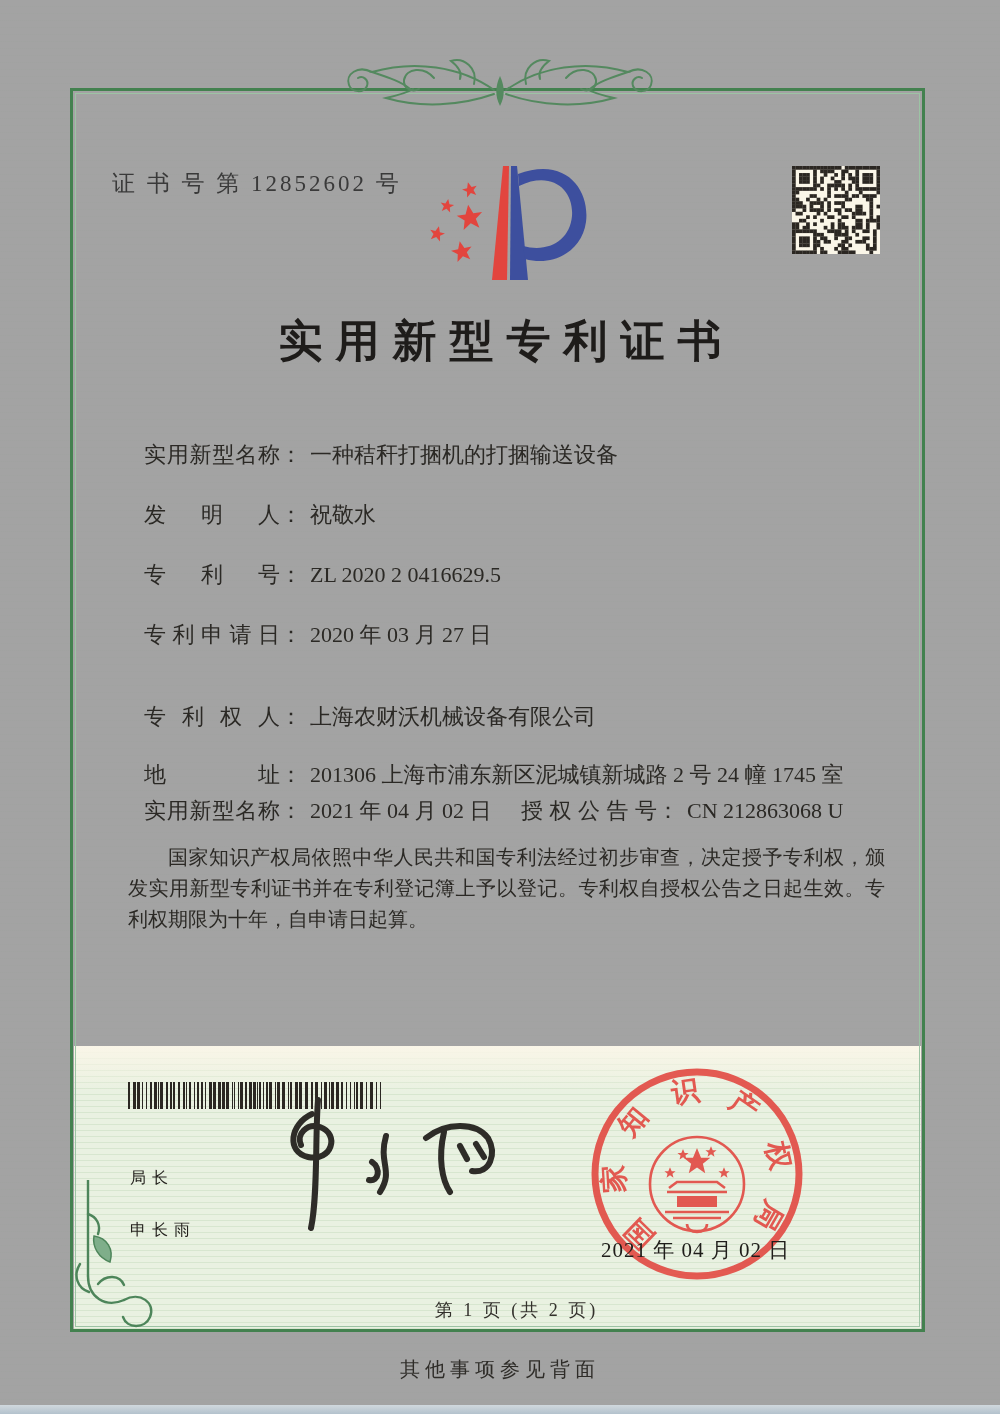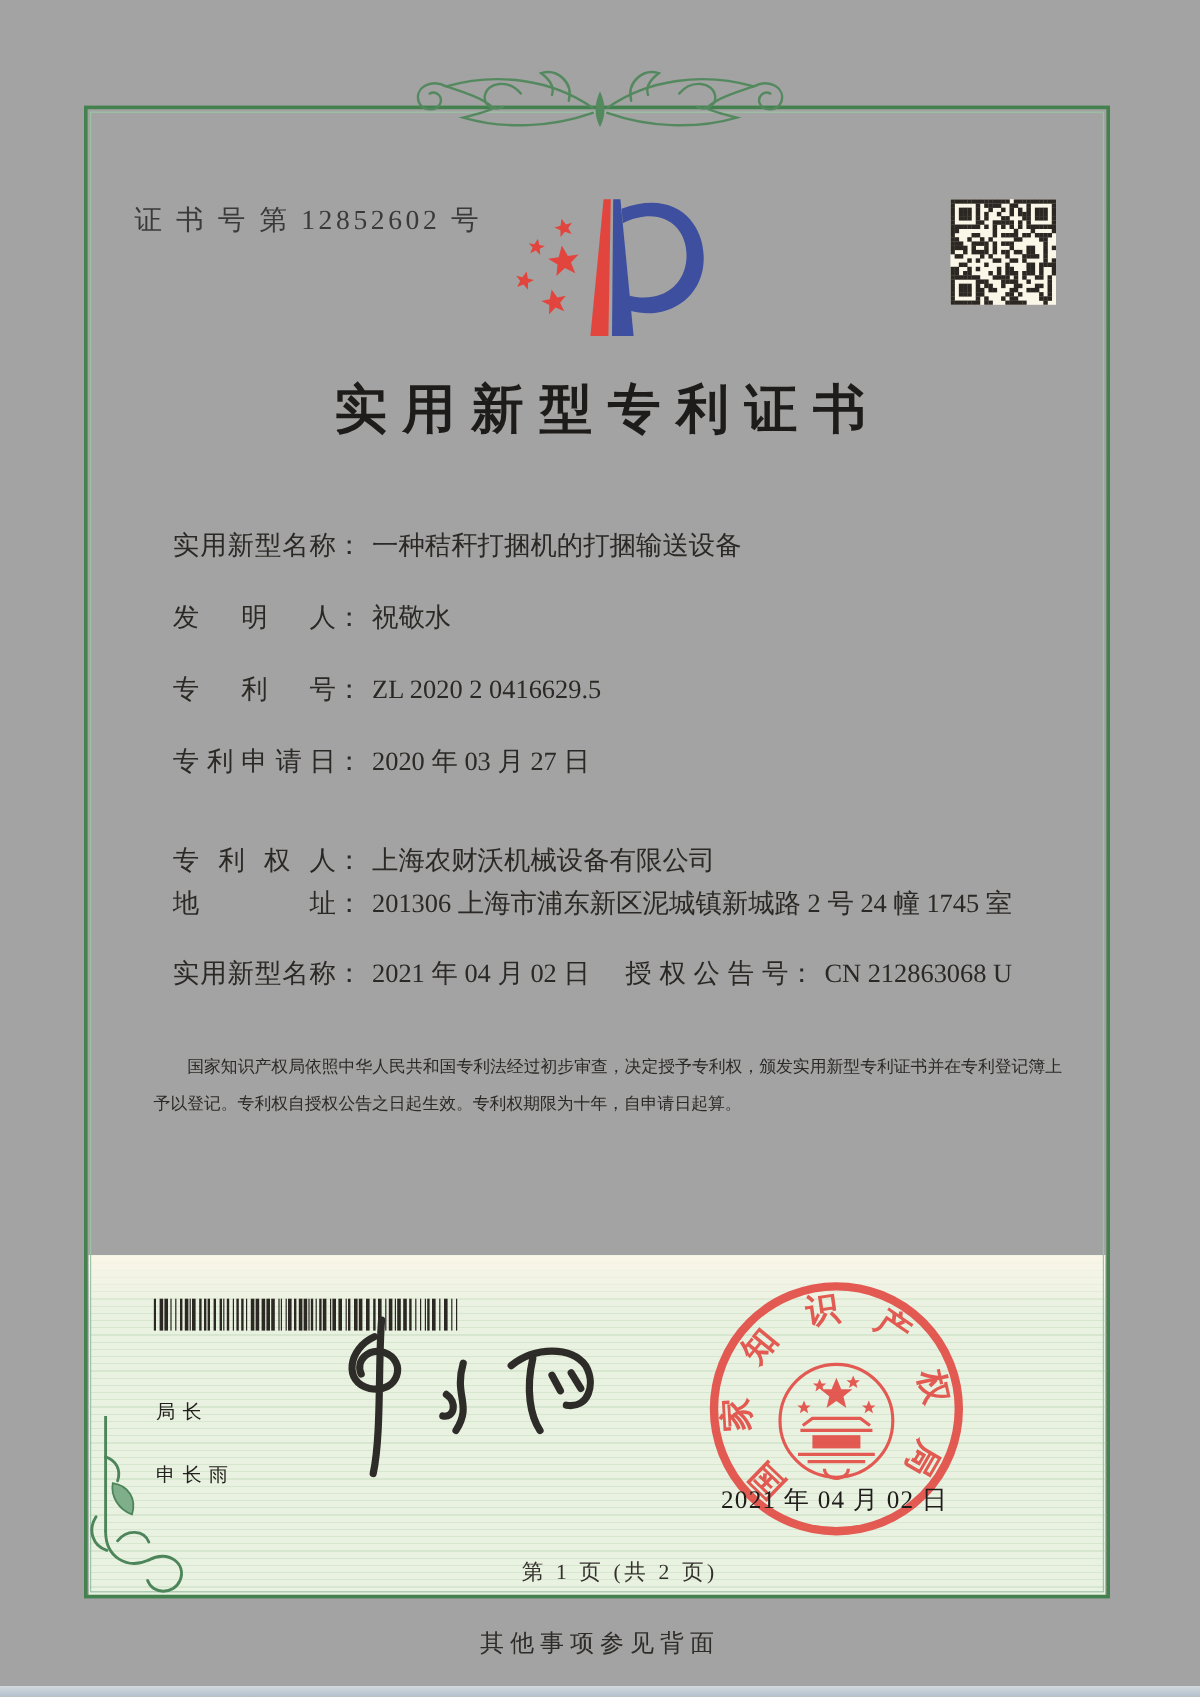--- a/index.html
+++ b/index.html
@@ -30,21 +30,21 @@
   .cnipa-logo{ position:absolute; left:418px; top:148px; z-index:3; }
   .qr{ position:absolute; left:792px; top:166px; z-index:3; background:#faf6e8; }
   .title{
     position:absolute; left:0; right:0; top:312px; margin:0; text-align:center;
     font-size:44px; font-weight:700; letter-spacing:13px; text-indent:13px; color:#1e1c1a; z-index:3;
   }
   .row{ position:absolute; left:128px; width:790px; font-size:22px; color:#2b2925; z-index:3; white-space:nowrap;margin-left:16px;}
   .lbl{ display:inline-block; width:136px; text-align:justify; text-align-last:justify; vertical-align:bottom;}
   .val{ margin-left:8px; }
   .grant{ position:absolute; left:377px; top:0; }
-  .paras{ position:absolute; left:128px; top:842px; width:757px; z-index:3; font-size:14px; line-height:31px; text-align:justify; color:#2b2925;margin-top:32px;}
+  .paras{ position:absolute; left:128px; top:842px; width:757px; z-index:3; font-size:20px; line-height:31px; text-align:justify; color:#2b2925;}
   .paras p{ margin:0; text-indent:2em; }
   .barcode{ position:absolute; left:128px; top:1082px; z-index:3; }
   .officer{ position:absolute; left:130px; top:1152px; z-index:3; font-size:16px; line-height:52px; letter-spacing:6px; color:#23211d;}
   .signature{ position:absolute; left:250px; top:1094px; z-index:4; }
   .seal{ position:absolute; left:585px; top:1062px; z-index:3; }
   .seal-date{ position:absolute; left:593px; top:1236px; width:205px; text-align:center; font-size:21px; letter-spacing:1px; color:#1f1d1a; z-index:4;}
   .page-num{ position:absolute; left:0; right:0; top:1298px; text-align:center; font-size:18px; letter-spacing:3px; color:#33312c; z-index:3;padding-left:33px;}
   .back-note{ position:absolute; left:0; right:0; top:1356px; text-align:center; font-size:20px; letter-spacing:5px; color:#2e2c28; z-index:3;}
   .top-ornament{ position:absolute; left:330px; top:48px; z-index:3; }
   .corner-ornament{ position:absolute; left:72px; top:1180px; z-index:3; }
@@ -437,21 +437,21 @@
   </div>
   <div class="row" style="top:560px">
     <span class="lbl">专利号</span><span>：</span><span class="val">ZL 2020 2 0416629.5</span>
   </div>
   <div class="row" style="top:620px">
     <span class="lbl">专利申请日</span><span>：</span><span class="val">2020 年 03 月 27 日</span>
   </div>
   <div class="row" style="top:702px">
     <span class="lbl">专利权人</span><span>：</span><span class="val">上海农财沃机械设备有限公司</span>
   </div>
-  <div class="row" style="top:738px">
+  <div class="row" style="top:760px">
     <span class="lbl">地址</span><span>：</span><span class="val">201306  上海市浦东新区泥城镇新城路 2 号 24 幢 1745 室</span>
   </div>
   <div class="row" style="top:796px">
     <span class="lbl">实用新型名称</span><span>：</span><span class="val">2021 年 04 月 02 日</span>
     <span class="grant">
       <span class="lbl">授权公告号</span><span>：</span><span class="val">CN 212863068 U</span>
     </span>
   </div>
 
   <div class="paras">

